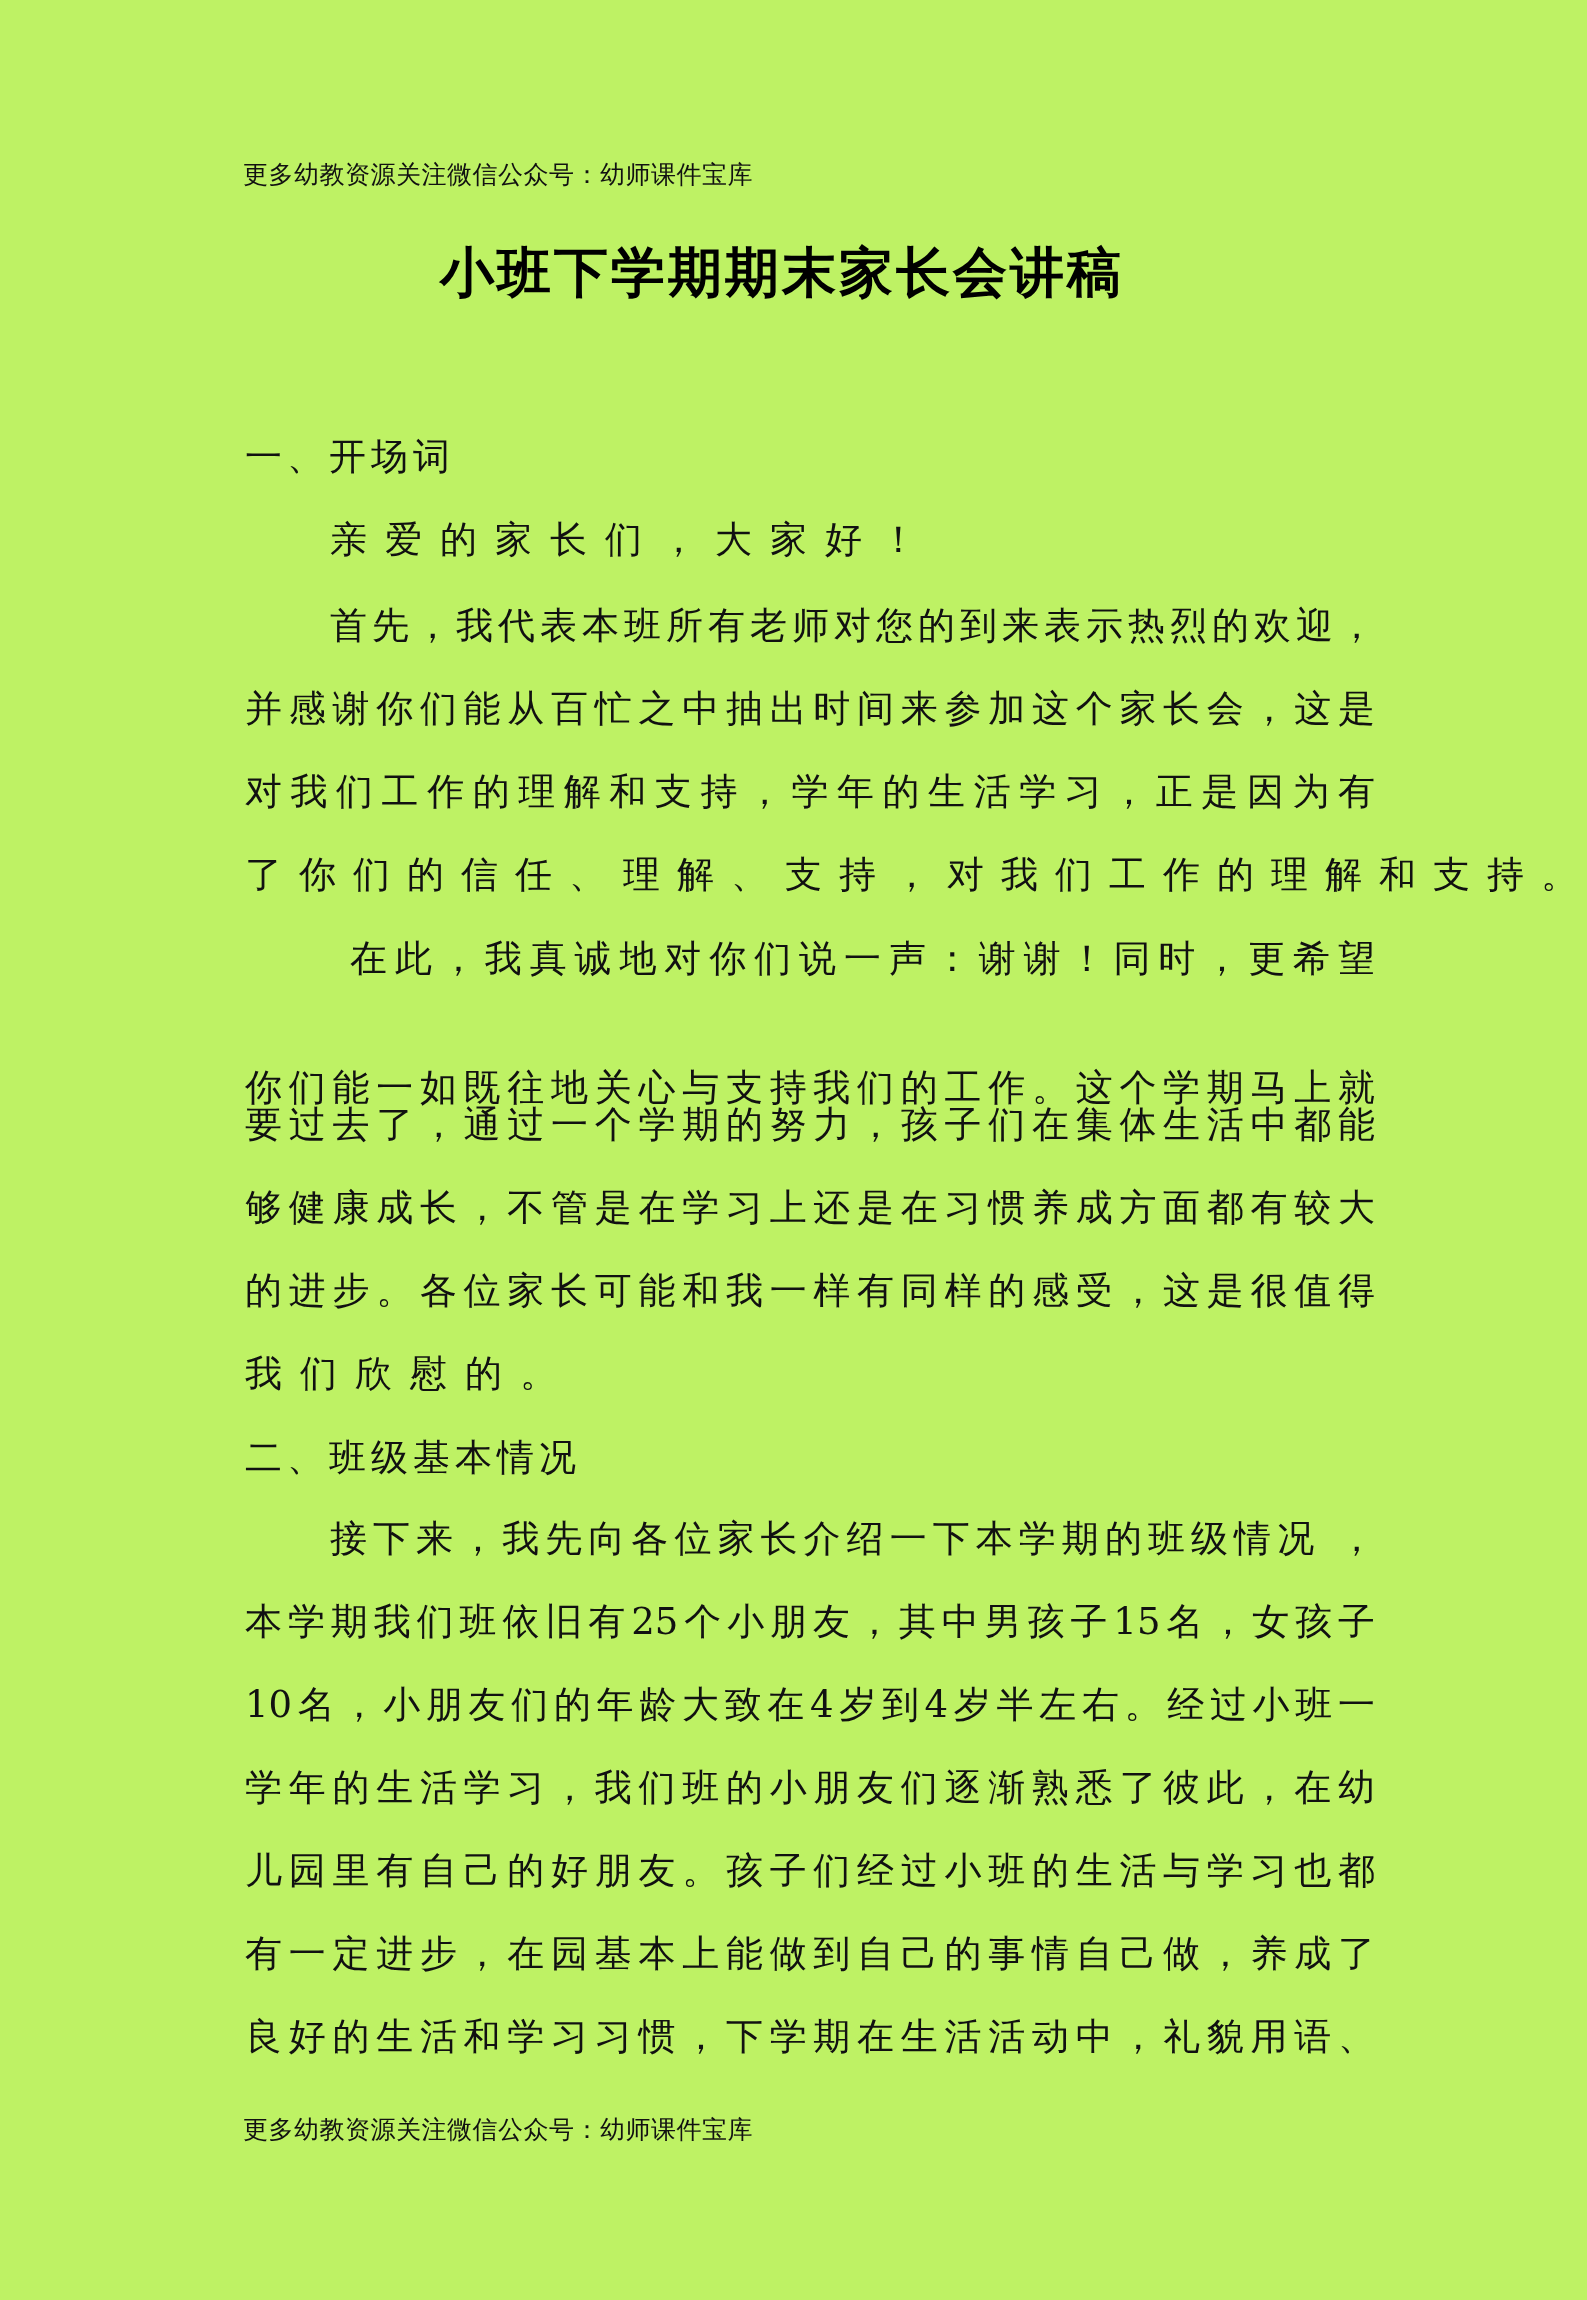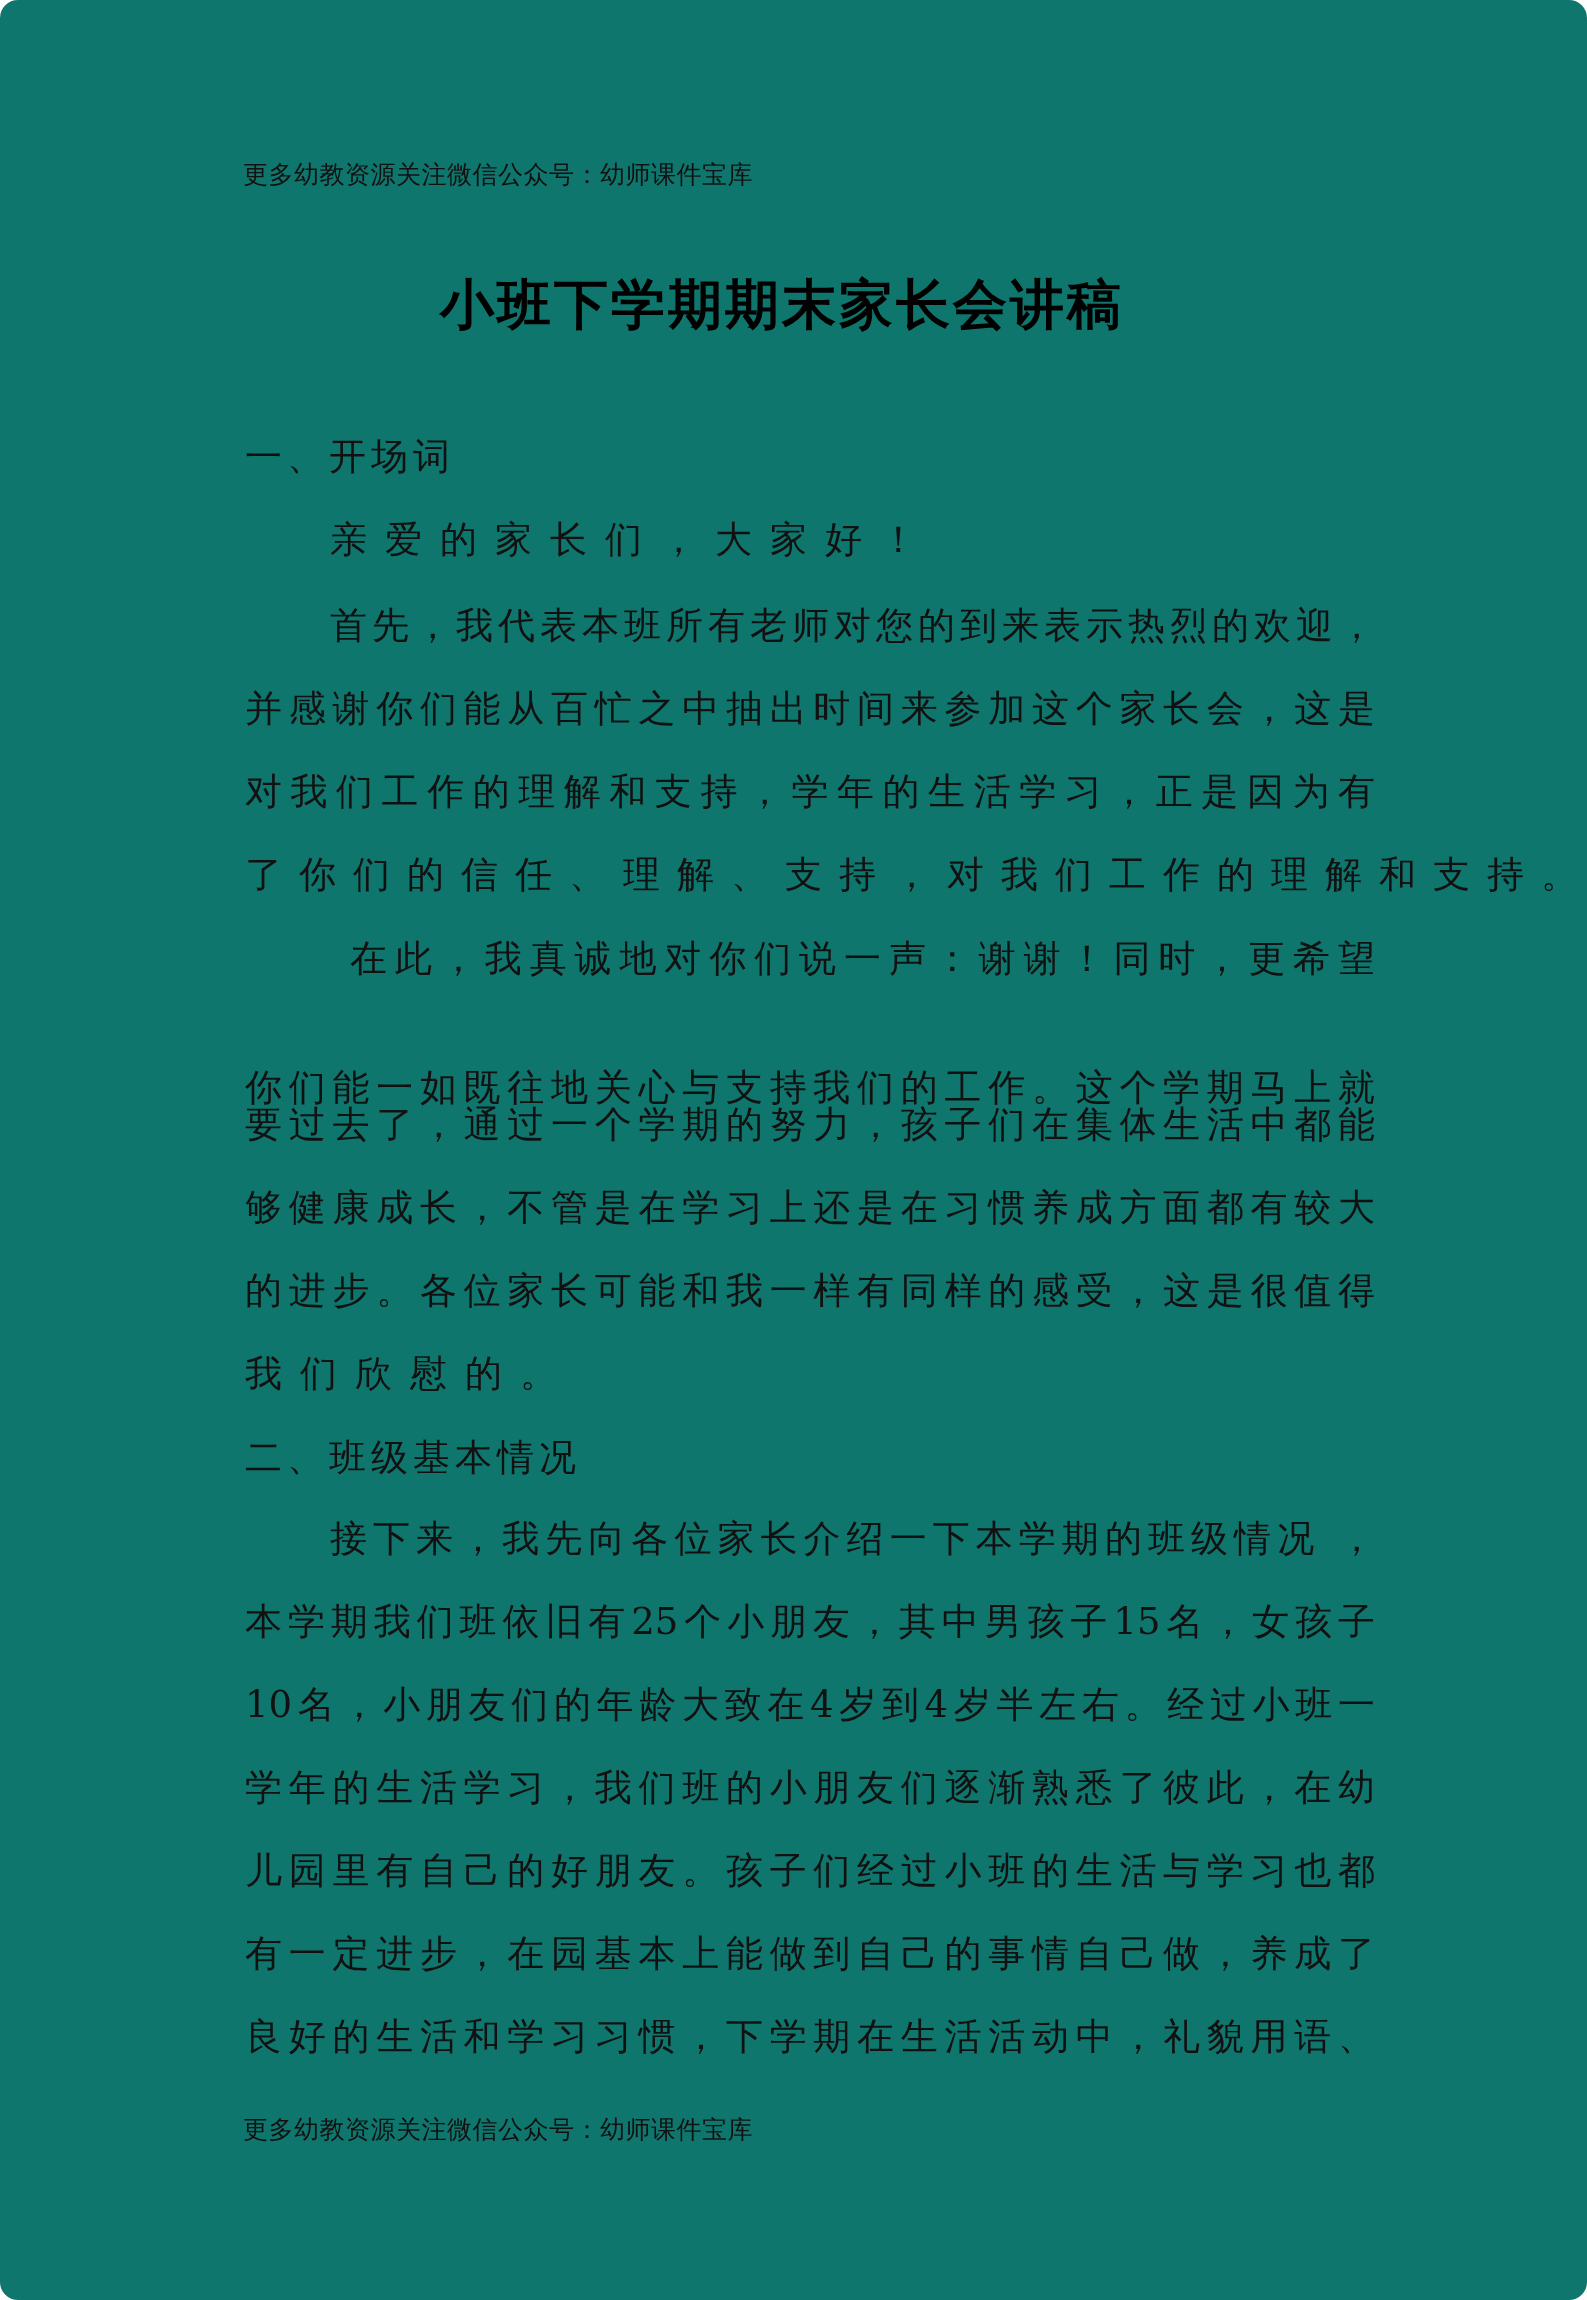--- a/index.html
+++ b/index.html
@@ -1,28 +1,28 @@
 <!DOCTYPE html>
 <html><head>
 <meta charset="utf-8">
 <style>
   html, body { margin: 0; padding: 0; background: #ffffff; }
   body { width: 1587px; height: 2300px; position: relative; overflow: hidden; color: #111111; }
-  .page { position: absolute; left: 0; top: 0; width: 1587px; height: 2300px; background: #0f766e; border-radius: 18px; }
+  .page { position: absolute; left: 0; top: 0; width: 1587px; height: 2300px; background: #bef264; }
   .banner {
     position: absolute; left: 243px; width: 600px; height: 34px; line-height: 34px;
     font-family: "DejaVu Sans", "Liberation Sans", sans-serif; font-size: 25px; letter-spacing: 0.5px;
     color: #111; white-space: nowrap;
   }
   .banner.top { top: 158px; }
   .banner.bottom { top: 2113px; }
   .title {
     position: absolute; left: 0; width: 1564px; top: 240px; height: 64px; line-height: 64px;
     text-align: center; font-family: "DejaVu Serif", "Liberation Serif", serif; font-weight: bold;
-    font-size: 54px; letter-spacing: 3px; color: #000; margin-top: 32px;
+    font-size: 54px; letter-spacing: 3px; color: #000;
   }
   .line {
     position: absolute; left: 245px; width: 1130px; height: 60px; line-height: 60px;
     font-family: "DejaVu Serif", "Liberation Serif", serif; font-size: 37px; color: #111;
     white-space: nowrap; overflow: visible;
   }
   .line.just { text-align: justify; text-align-last: justify; }
   .line.heading { letter-spacing: 5px; }
   .line.indent { padding-left: 85px; width: 1045px; }
   .line.indent2 { padding-left: 105px; width: 1025px; }

